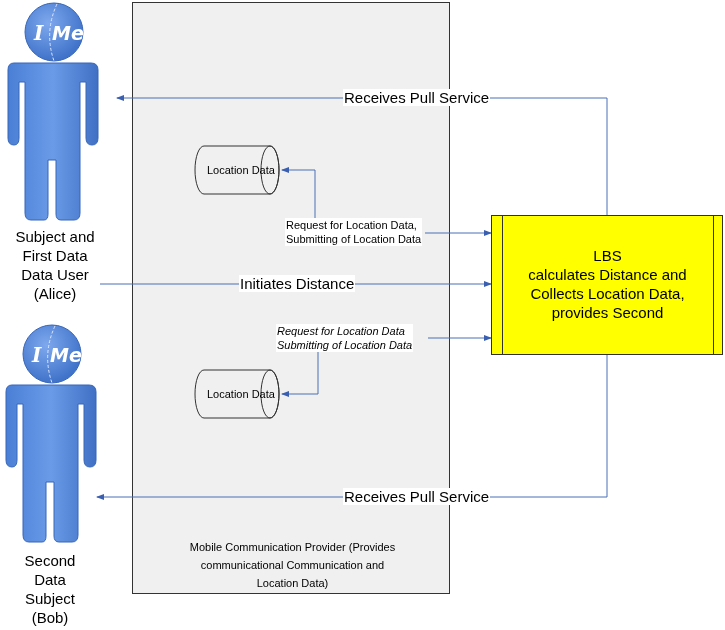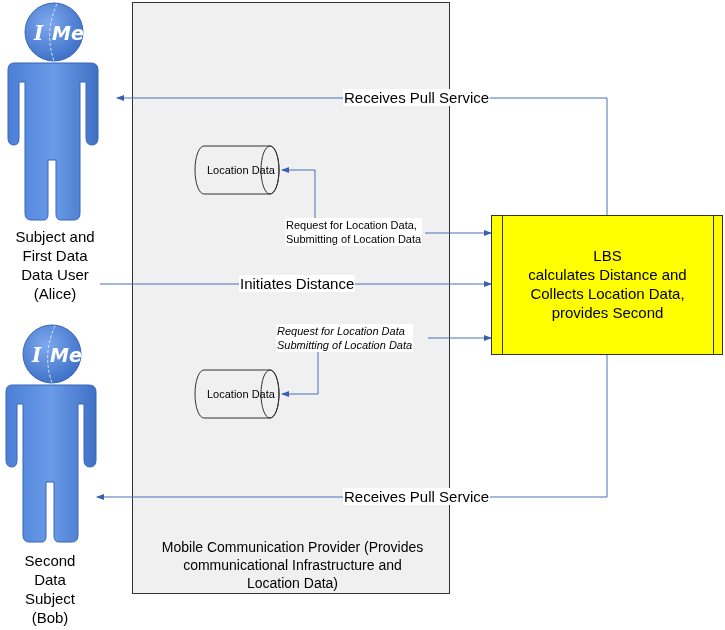--- a/index.html
+++ b/index.html
@@ -2,21 +2,21 @@
 <html><head>
   <meta charset="utf-8">
   <style>
     html, body { margin:0; padding:0; background:#ffffff; }
     body { width:725px; height:630px; position:relative; overflow:hidden;
            font-family:"Liberation Sans", sans-serif; color:#000; }
     .abs { position:absolute; }
     #provider { left:132px; top:2px; width:318px; height:592px;
                 background:#f0f0f0; border:1px solid #333; box-sizing:border-box; }
     #provider-label { left:150px; top:538px; width:285px; text-align:center;
-                      font-size:14px; line-height:18px; }
+                      font-size:11px; line-height:18px; }
     #lbs { left:491px; top:215px; width:232px; height:140px; background:#ffff00;
            border:1px solid #333; box-sizing:border-box; }
     #lbs .bar-l { position:absolute; left:10px; top:0; bottom:0; width:1px; background:#333; }
     #lbs .bar-r { position:absolute; right:8px; top:0; bottom:0; width:1px; background:#333; }
     #lbs-text { left:500px; top:246px; width:215px; text-align:center; font-size:15px; line-height:19px; }
     .person-label { width:110px; text-align:center; font-size:15px; line-height:19px; }
     .edge-label { background:#ffffff; white-space:nowrap; font-size:15px; line-height:17px; padding:0 1px; }
     .small-label { background:#ffffff; white-space:nowrap; font-size:11px; line-height:14px; text-align:left; padding:0 1px; }
     .cyl-text { font-size:11px; white-space:nowrap; }
     svg#lines { position:absolute; left:0; top:0; }
@@ -104,21 +104,21 @@
   <div>Request for Location Data,</div>
   <div>Submitting of Location Data</div>
 </div>
 <div class="abs small-label" style="left:276px;top:324px;font-style:italic;">
   <div>Request for Location Data</div>
   <div>Submitting of Location Data</div>
 </div>
 
 <div id="provider-label" class="abs">
   <div>Mobile Communication Provider (Provides</div>
-  <div>communicational Infrastructure and</div>
+  <div>communicational Communication and</div>
   <div>Location Data)</div>
 </div>
 
 <div class="abs person-label" style="left:0px;top:227px;">
   <div>Subject and</div>
   <div>First Data</div>
   <div>Data User</div>
   <div>(Alice)</div>
 </div>
 <div class="abs person-label" style="left:-5px;top:551px;">

